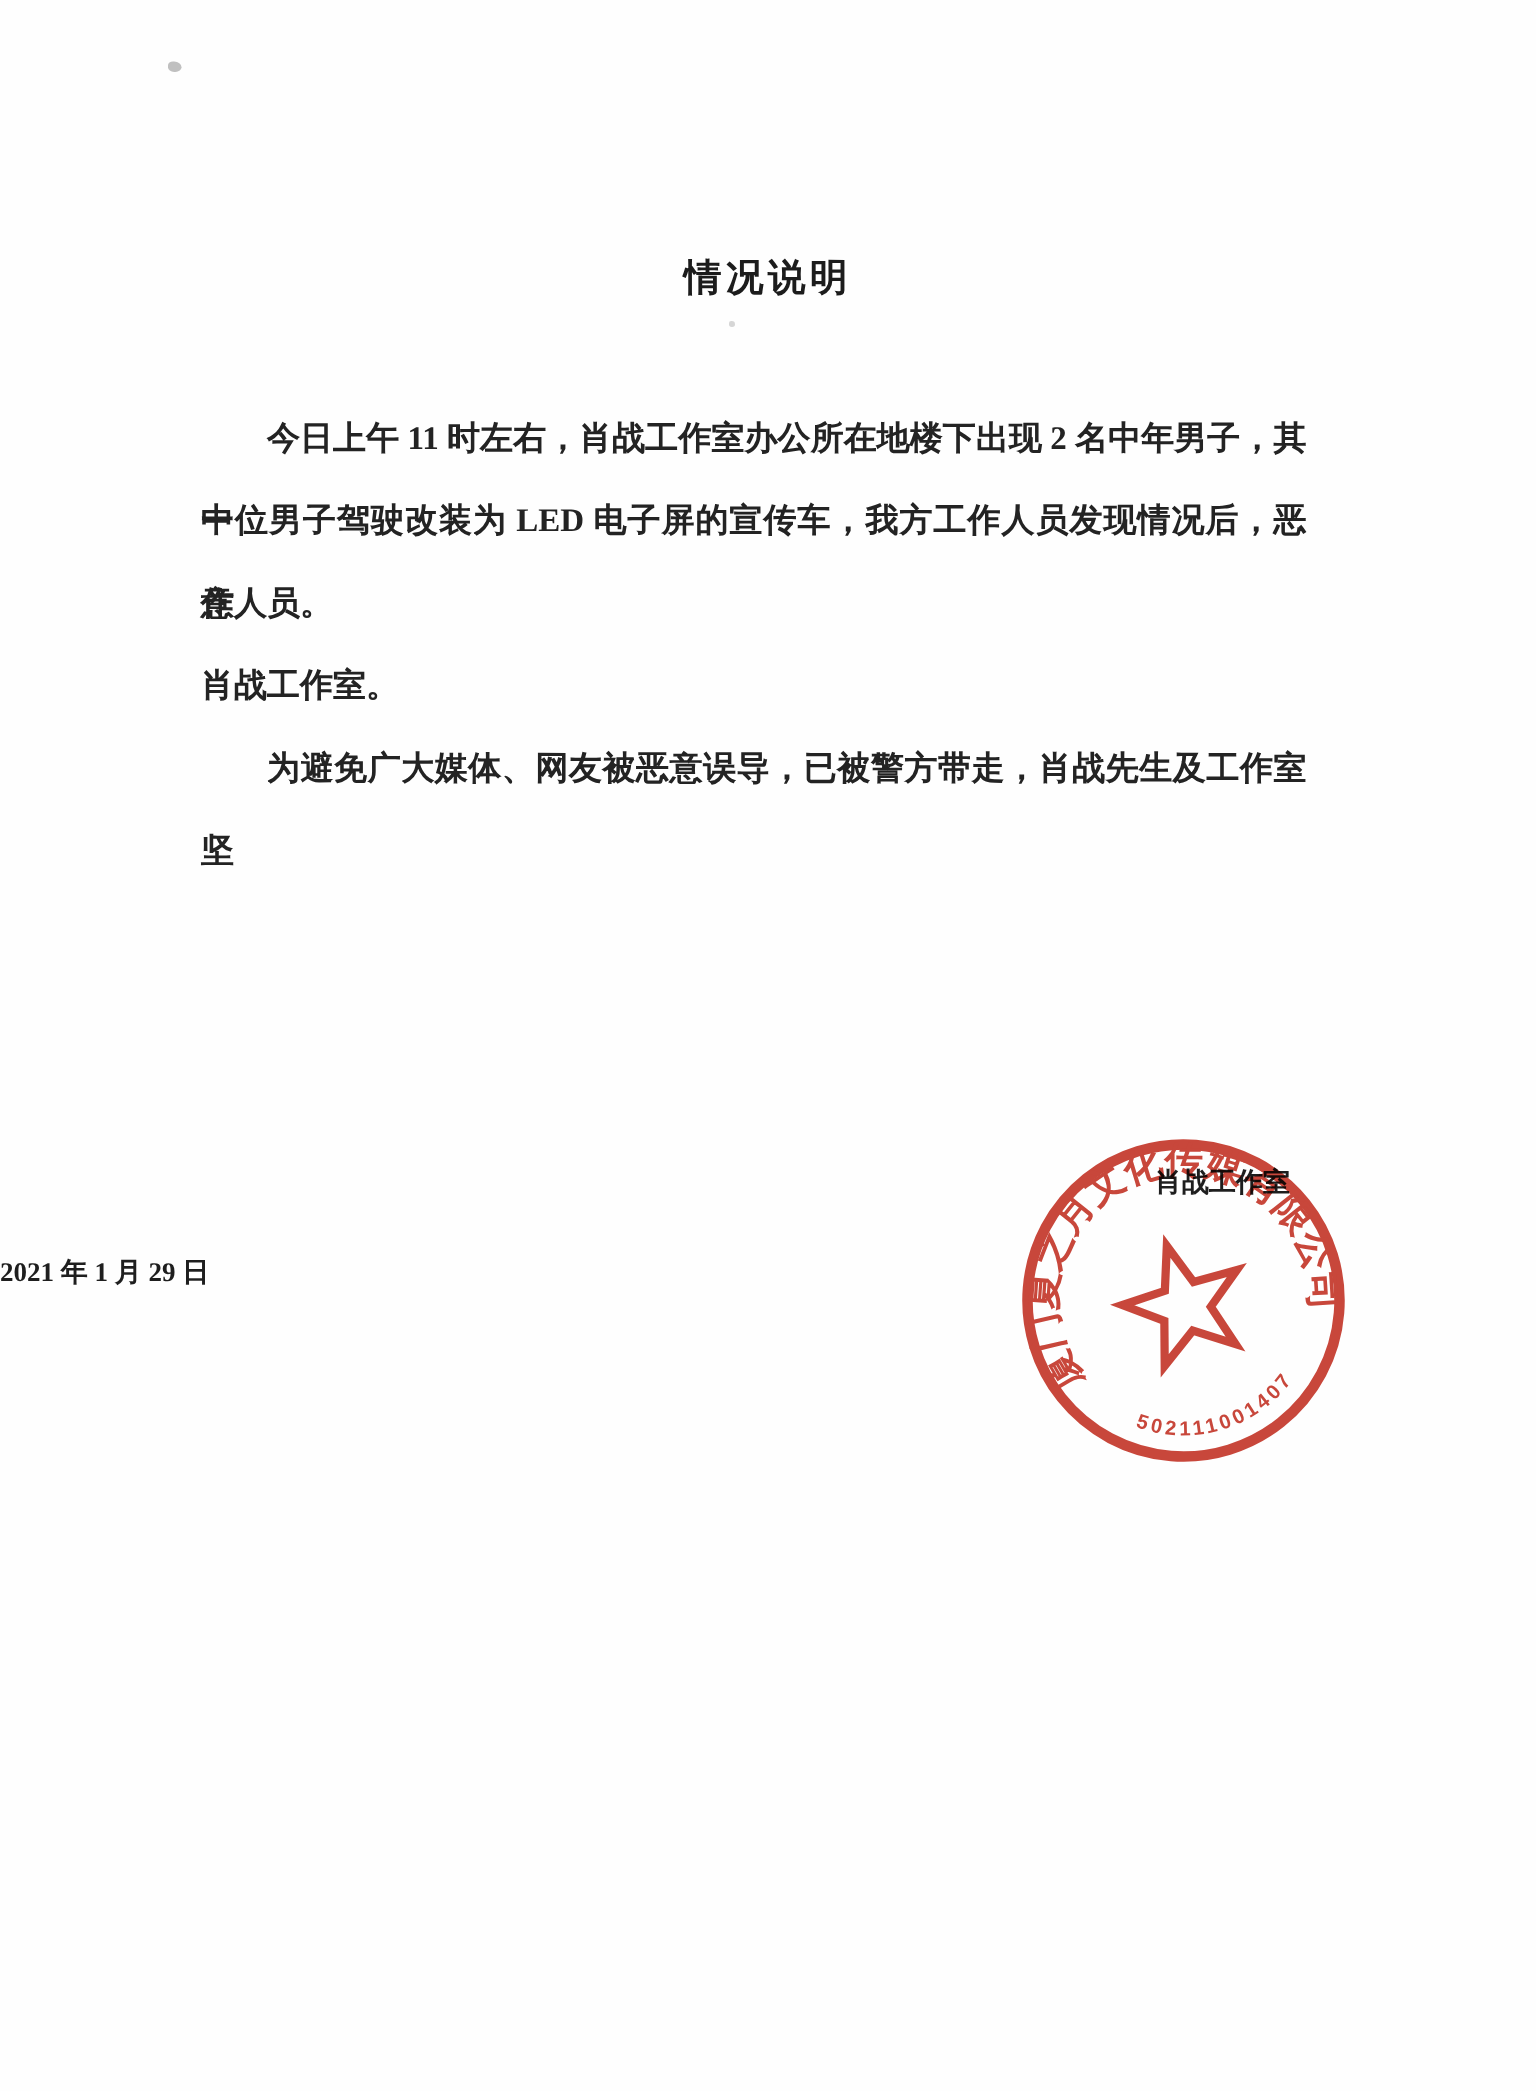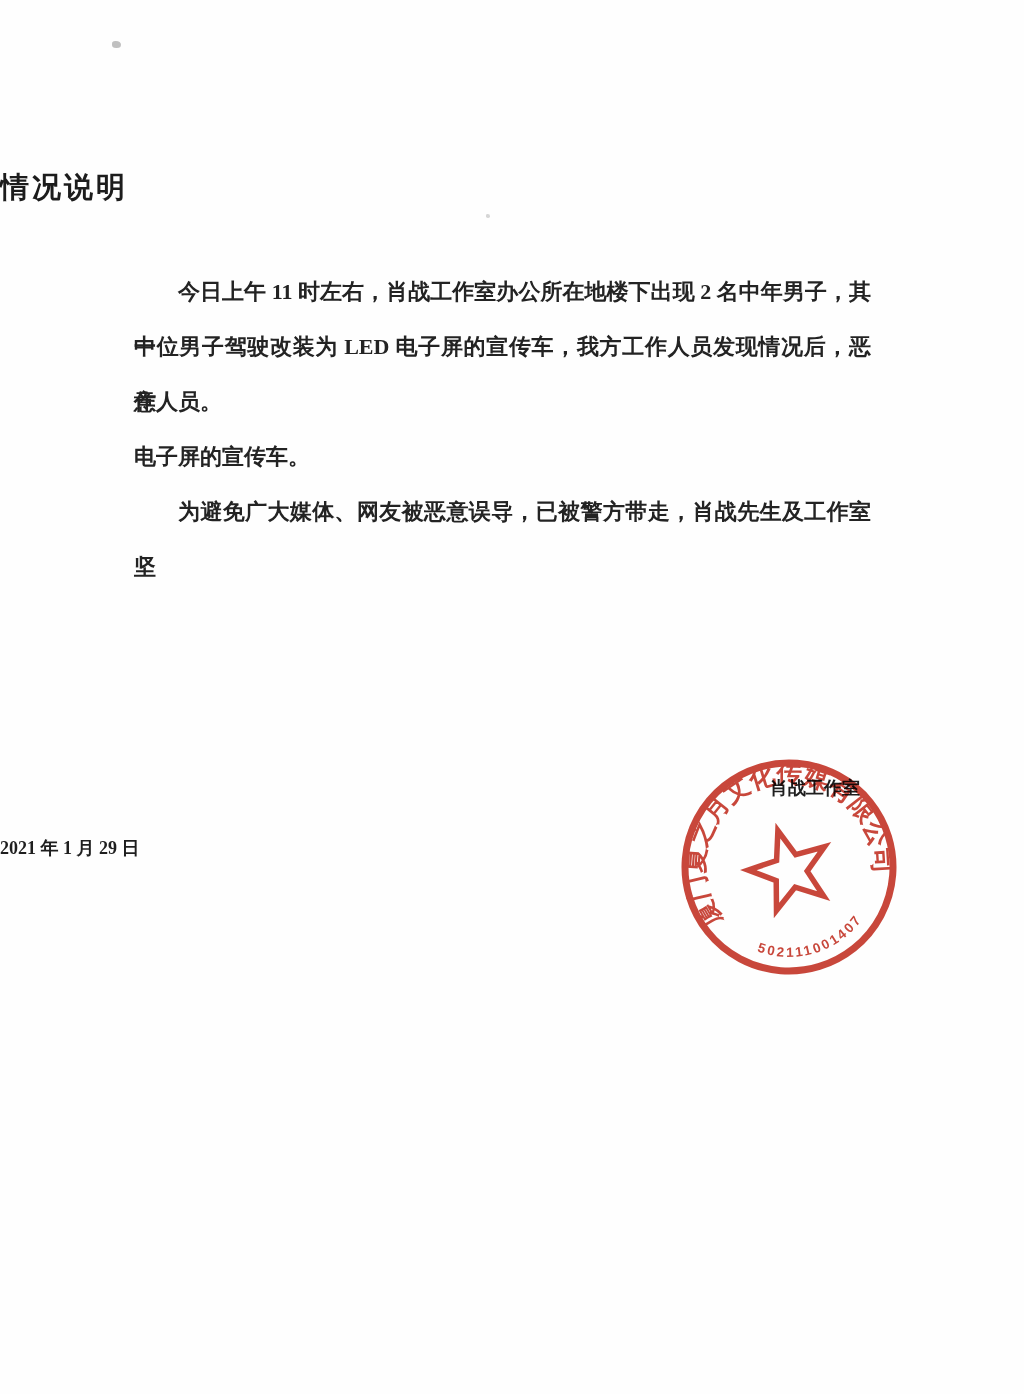--- a/index.html
+++ b/index.html
@@ -10,22 +10,22 @@
     background: #fefefe;
     overflow: hidden;
     font-family: "Liberation Serif", "DejaVu Serif", serif;
     color: #222222;
   }
   .doc-title {
     position: absolute;
     top: 168px;
     left: 0;
     width: 100%;
-    text-align: left;
-    font-size: 29px;
+    text-align: center;
+    font-size: 25px;
     font-weight: bold;
     letter-spacing: 3px;
     color: #1c1c1c;
   }
   .body-text {
     position: absolute;
     left: 134px;
     top: 264px;
     width: 737px;
   }
@@ -98,21 +98,21 @@
 <body>
 
 <div class="page">
 
   <div class="doc-title">情况说明</div>
 
   <div class="body-text">
     <div class="line fill indent">今日上午 11 时左右，肖战工作室办公所在地楼下出现 2 名中年男子，其中</div>
     <div class="line fill">一位男子驾驶改装为 LED 电子屏的宣传车，我方工作人员发现情况后，恶意</div>
     <div class="line">作人员。</div>
-    <div class="line">电子屏的宣传车。</div>
+    <div class="line">肖战工作室。</div>
     <div class="line fill indent">为避免广大媒体、网友被恶意误导，已被警方带走，肖战先生及工作室坚</div>
   </div>
 
   <div class="sig-block">肖战工作室</div>
   <div class="date-line">2021 年 1 月 29 日</div>
 
   <div class="seal">
     <svg viewBox="0 0 226 226" xmlns="http://www.w3.org/2000/svg">
       <defs>
         <path id="arcTop" d="M 33.1 142.1 A 85 85 0 1 1 192.9 142.1" fill="none"></path>

